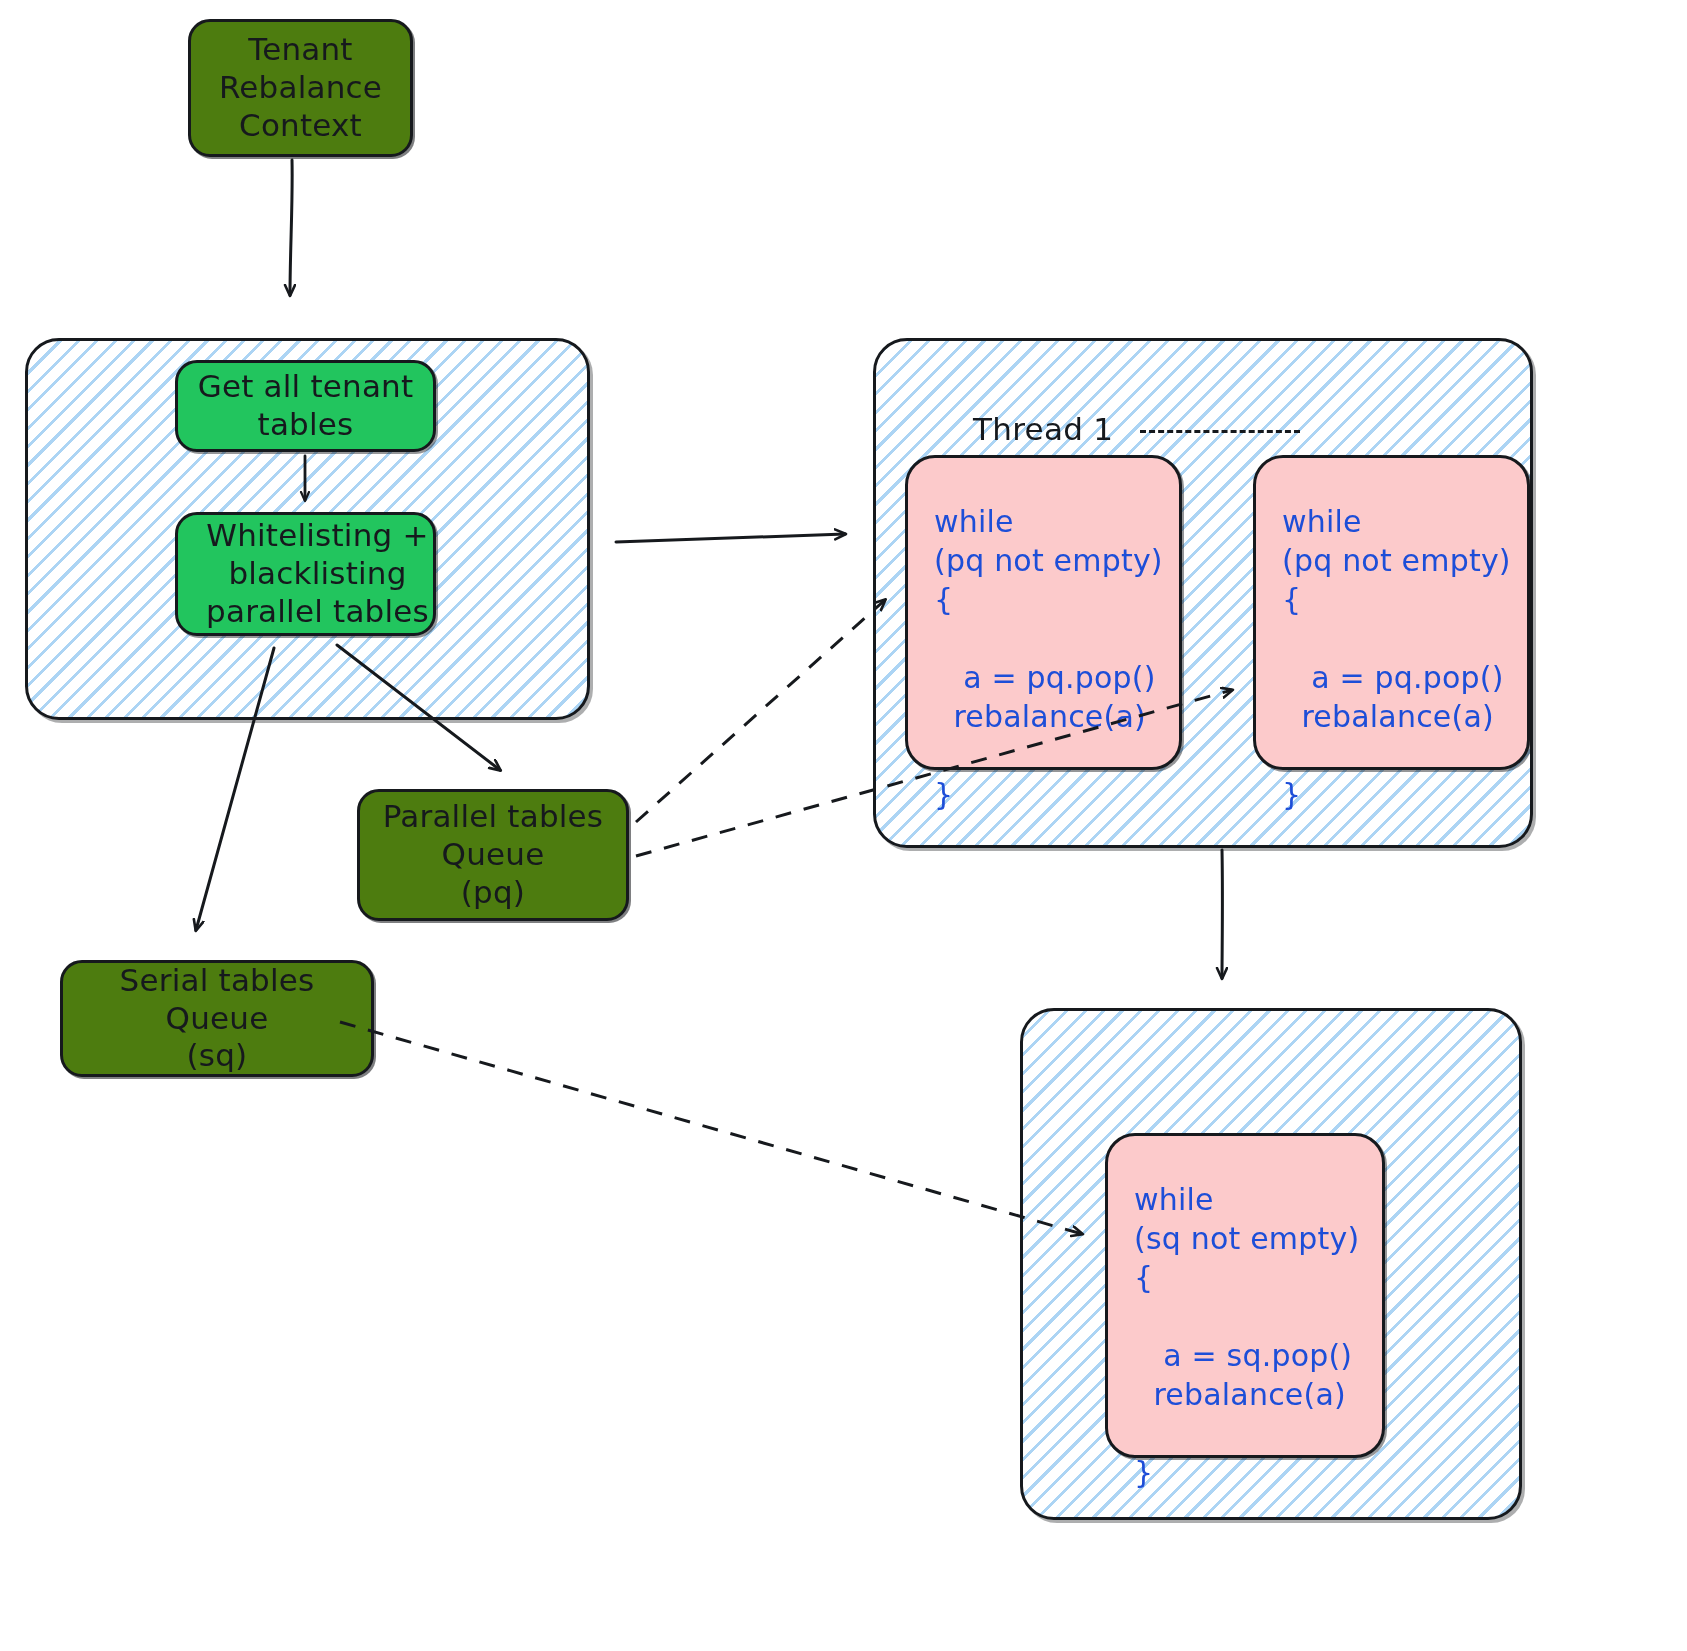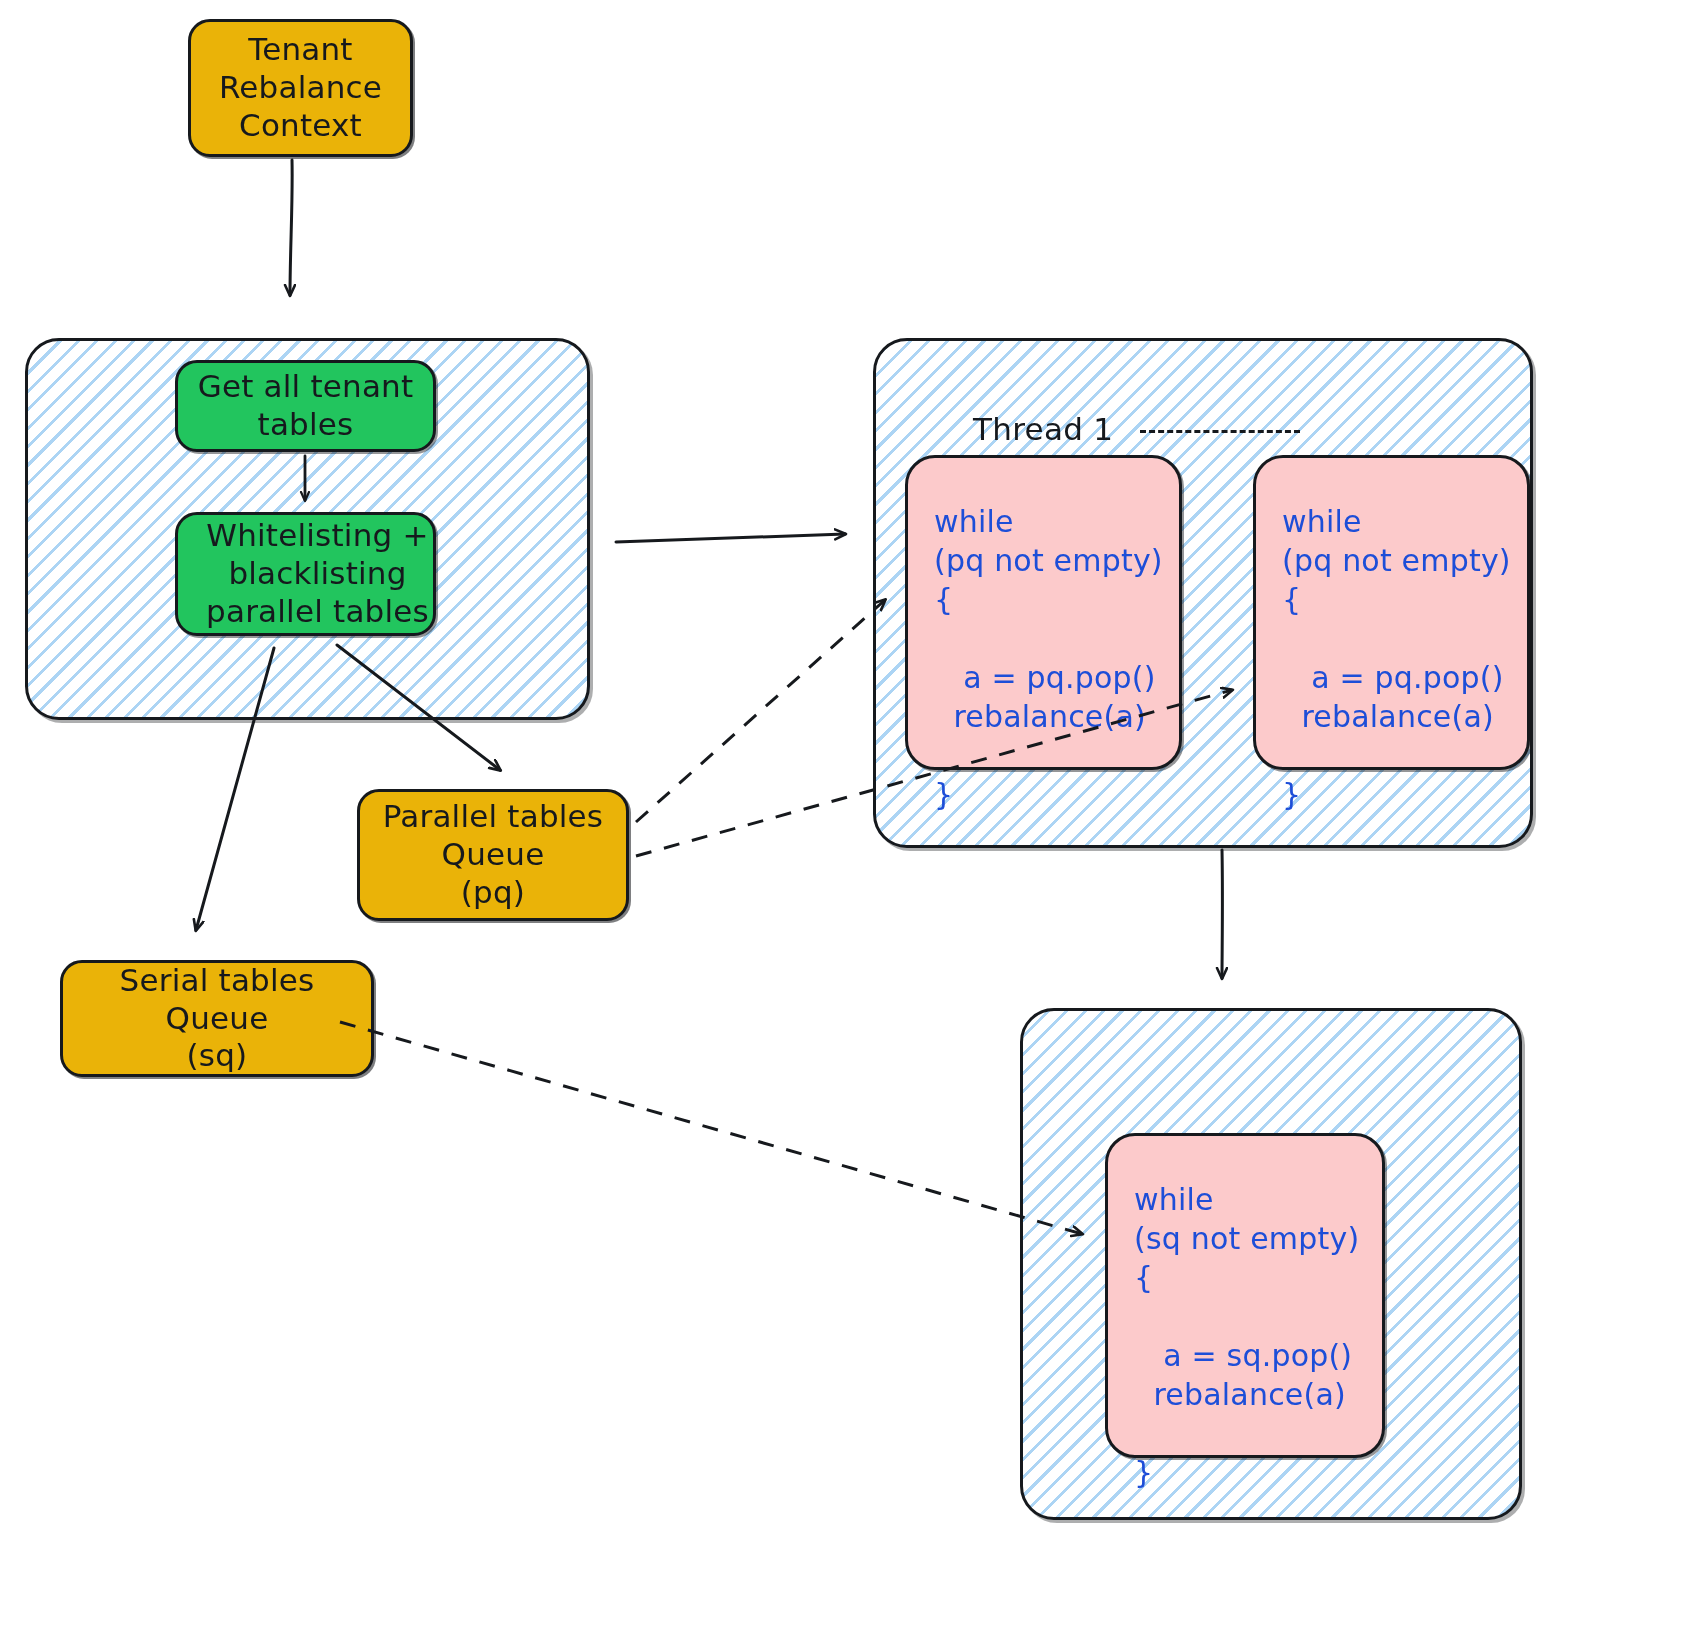--- a/index.html
+++ b/index.html
@@ -31,21 +31,21 @@
     align-items: center;
     justify-content: center;
     text-align: center;
     border: 3px solid #16191d;
     color: #16191d;
     line-height: 1.22;
     white-space: pre-line;
     letter-spacing: 0.2px;
   }
   .blue {
-    background: #eab308;
+    background: #4d7c0f;
     border-radius: 22px;
     font-size: 31px;
     box-shadow: 2px 2px 0 0 rgba(20,22,26,.55);
   }
   .pink {
     background: #22c55e;
     border-radius: 22px;
     font-size: 31px;
     box-shadow: 2px 2px 0 0 rgba(20,22,26,.45);
   }

